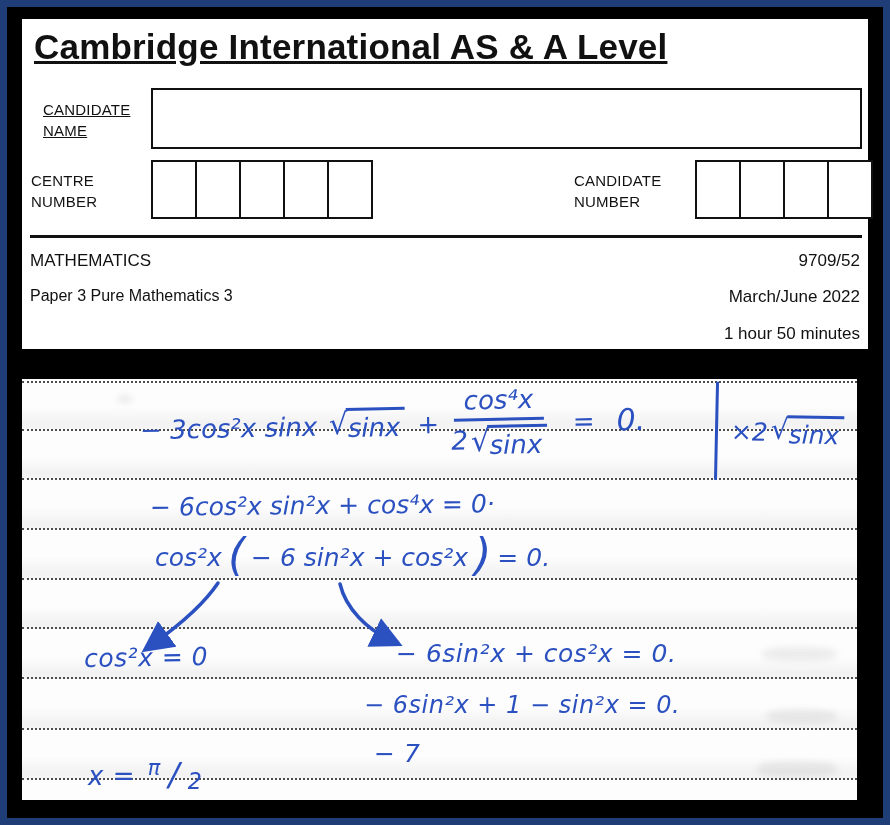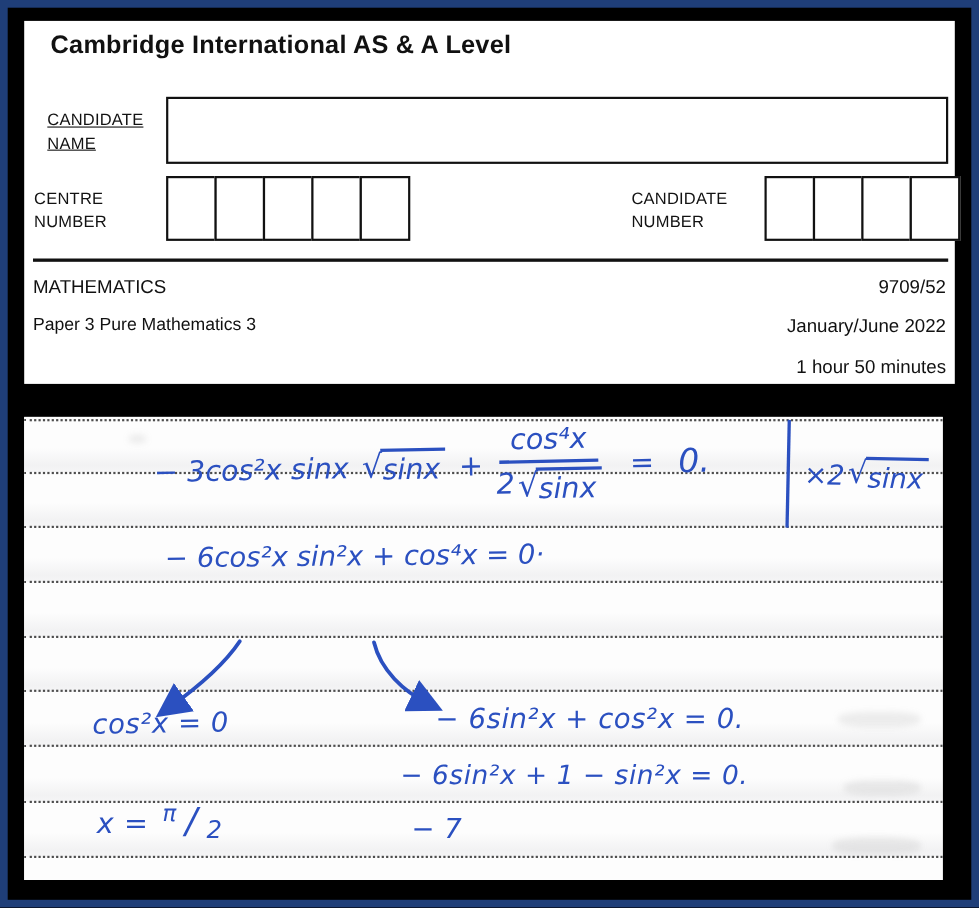--- a/index.html
+++ b/index.html
@@ -8,22 +8,22 @@
     background:#000; border:7px solid #1f3e78; overflow:hidden;
     font-family:"Liberation Sans", sans-serif;
   }
 
   
   .exam-panel {
     position:absolute; left:15px; top:12px; width:846px; height:330px;
     background:#ffffff; color:#111;
   }
   .exam-title {
-    position:absolute; left:24px; top:8px;
-    font-size:23px; font-weight:bold; letter-spacing:0.2px;
+    position:absolute; left:12px; top:8px;
+    font-size:35px; font-weight:bold; letter-spacing:0.2px;text-decoration:underline;
   }
   .field-label {
     position:absolute; font-size:15px; line-height:1.4; letter-spacing:0.2px;
     width:120px; color:#121212;
   }
   .name-box {
     position:absolute; left:129px; top:69px; right:6px; height:57px;
     border:2px solid #111; background:#fff;
   }
   .cellgrid { position:absolute; display:flex; }
@@ -78,21 +78,21 @@
   .side-note {
     position:absolute; left:693px; top:4px; height:98px;
     border-left:3px solid #2b50c0; padding-left:13px;
     display:flex; align-items:center; gap:3px;
     font-size:25px; transform:rotate(1.2deg);
   }
 
   .branch { font-size:25px; letter-spacing:0.5px; }
   .b-l1 { left:62px;  top:264px; transform:rotate(-1deg); }
   .b-l2 { left:66px;  top:315px; }
-  .b-l3 { left:66px;  top:348px; font-size:26px; }
+  .b-l3 { left:66px;  top:376px; font-size:26px; }
   .b-r1 { left:342px; top:260px;margin-left:32px; }
   .b-r2 { left:342px; top:312px; font-size:24px; }
   .b-r3 { left:352px; top:360px; }
 
   .pifrac { display:inline-block; margin-left:4px; }
   .pi-num { font-size:0.8em; vertical-align:0.5em; }
   .pi-slash { font-size:1.25em; margin:0 -1px; }
   .pi-den { font-size:0.85em; vertical-align:-0.2em; }
 
   .arrows-svg { position:absolute; left:0; top:0; width:835px; height:421px; pointer-events:none; }
@@ -127,21 +127,21 @@
     </div>
 
     <div class="header-rule"></div>
 
     <div class="meta-row" style="top:232px;">
       <span class="meta-left bold17">MATHEMATICS</span>
       <span class="meta-right bold17">9709/52</span>
     </div>
     <div class="meta-row" style="top:268px;">
       <span class="meta-left reg16">Paper 3 Pure Mathematics 3</span>
-      <span class="meta-right bold17">January/June 2022</span>
+      <span class="meta-right bold17">March/June 2022</span>
     </div>
     <div class="meta-row" style="top:305px;">
       <span class="meta-right bold17">1 hour 50 minutes</span>
     </div>
   </div>
 
   <div class="paper-panel">
 
     <div class="rule-dotted" style="top:2px;"></div>
     <div class="rule-dotted" style="top:50px;"></div>
@@ -182,20 +182,27 @@
     <div class="hw side-note">
       <span>×2</span>
       <span class="sqrt">
         <span class="rad-glyph">√</span>
         <span class="radicand">sinx</span>
       </span>
     </div>
 
     <div class="hw row2">− 6cos²x sin²x + cos⁴x = 0·</div>
 
+    <div class="hw row3">
+      <span>cos²x</span>
+      <span class="bigparen">(</span>
+      <span>− 6 sin²x + cos²x</span>
+      <span class="bigparen">)</span>
+      <span>= 0.</span>
+    </div>
 
     <svg class="arrows-svg" viewBox="0 0 835 421" xmlns="http://www.w3.org/2000/svg">
       <defs>
         <marker id="ah" markerWidth="9" markerHeight="9" refX="5" refY="4.5" orient="auto">
           <path d="M0,0 L9,4.5 L0,9 z" fill="#2b50c0"></path>
         </marker>
       </defs>
       <path d="M196,204 C180,228 152,250 131,265" fill="none" stroke="#2b50c0" stroke-width="3.5" stroke-linecap="round" marker-end="url(#ah)"></path>
       <path d="M318,205 C324,230 345,250 368,261" fill="none" stroke="#2b50c0" stroke-width="3.5" stroke-linecap="round" marker-end="url(#ah)"></path>
     </svg>

